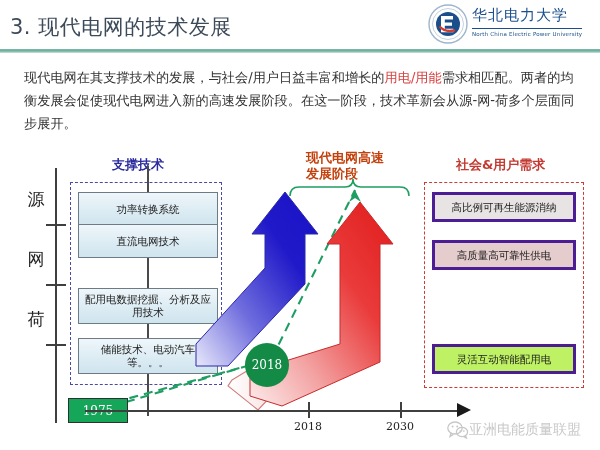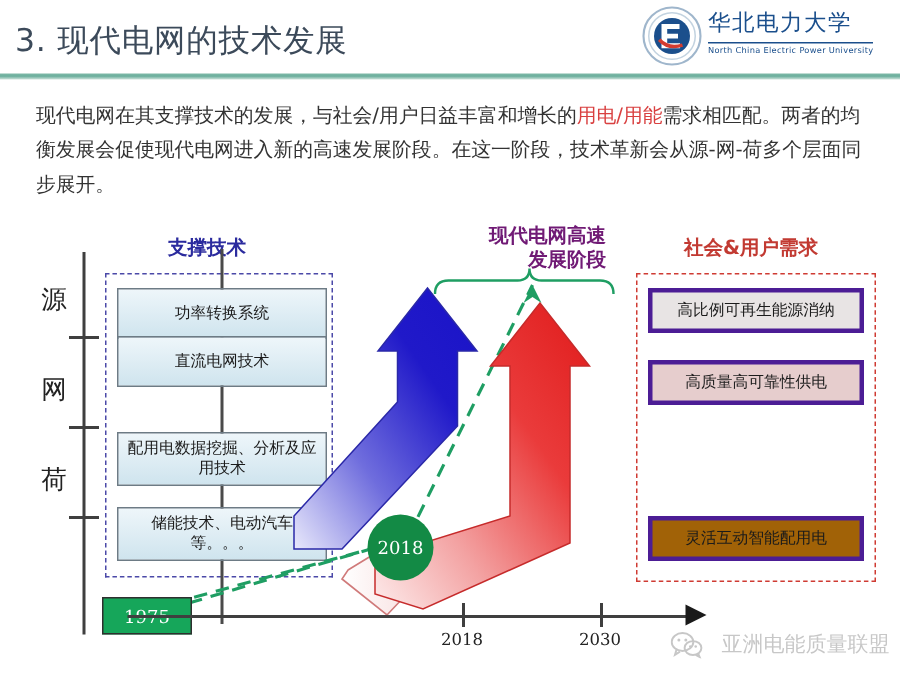--- a/index.html
+++ b/index.html
@@ -66,21 +66,21 @@
   .hlabel{
     position:absolute;top:272px;font-size:11px;color:#222;
     font-family:"DejaVu Serif","Liberation Serif",serif;text-align:center;width:46px;
   }
 
   
   .col-head{position:absolute;font-size:13px;font-weight:bold;white-space:nowrap;
     font-family:"DejaVu Sans","Liberation Sans",sans-serif;}
   .col-head.blue{left:112px;top:8px;color:#2b2b9e;}
   .col-head.red{left:456px;top:8px;color:#c23a32;}
-  .col-head.green{left:294px;top:2px;color:#701a75;width:110px;text-align:right;line-height:16px;white-space:normal;}
+  .col-head.green{left:306px;top:2px;color:#c2410c;width:110px;text-align:left;line-height:16px;white-space:normal;}
 
   
   .box-left{
     position:absolute;left:70px;top:34px;width:152px;height:203px;
     border:1.6px dashed #4b49a8;box-sizing:border-box;
   }
   .tech-stem{position:absolute;left:147px;top:18px;width:1.6px;height:250px;background:#4a4a4a;}
   .tech{
     position:absolute;left:78px;width:140px;box-sizing:border-box;
     border:1px solid #6d7b85;
@@ -100,21 +100,21 @@
     position:absolute;left:432px;width:144px;box-sizing:border-box;
     border:3px solid #4c1d95;
     font-size:10.5px;color:#1b1b1b;text-align:center;
     font-family:"DejaVu Serif","Liberation Serif",serif;
     display:flex;align-items:center;justify-content:center;
     line-height:13px;padding:2px 4px;
   }
   .need.n0{background:#e8e4e4;}
   .need.n1{background:#e6cdcd;}
   .need.n2{background:#d9a8a8;}
-  .need.n3{background:#a16207;}
+  .need.n3{background:#bef264;}
 
   
   .yr1975{
     position:absolute;left:68px;top:250px;width:60px;height:25px;
     background:#16a65a;border:1.6px solid #2f2f2f;box-sizing:border-box;
     color:#ffffff;font-size:12px;display:flex;align-items:center;justify-content:center;
     font-family:"DejaVu Serif","Liberation Serif",serif;
   }
   
   .yr2018{
@@ -122,21 +122,21 @@
     background:#138a45;color:#ffffff;font-size:12px;
     display:flex;align-items:center;justify-content:center;
     font-family:"DejaVu Serif","Liberation Serif",serif;z-index:6;
   }
 
   .svg-layer{position:absolute;left:0;top:0;width:600px;height:302px;}
 
   
   .wm{
     position:absolute;left:447px;top:418px;width:150px;height:24px;
-    display:flex;align-items:center;gap:12px;opacity:.55;
+    display:flex;align-items:center;gap:0;opacity:.55;
   }
   .wm-txt{font-size:14px;color:#9a9a9a;font-family:"DejaVu Sans","Liberation Sans",sans-serif;white-space:nowrap;}
 </style>
 </head>
 <body>
 
 <div class="slide">
 
   <div class="hdr">
     <div class="hdr-title">3. 现代电网的技术发展</div>

